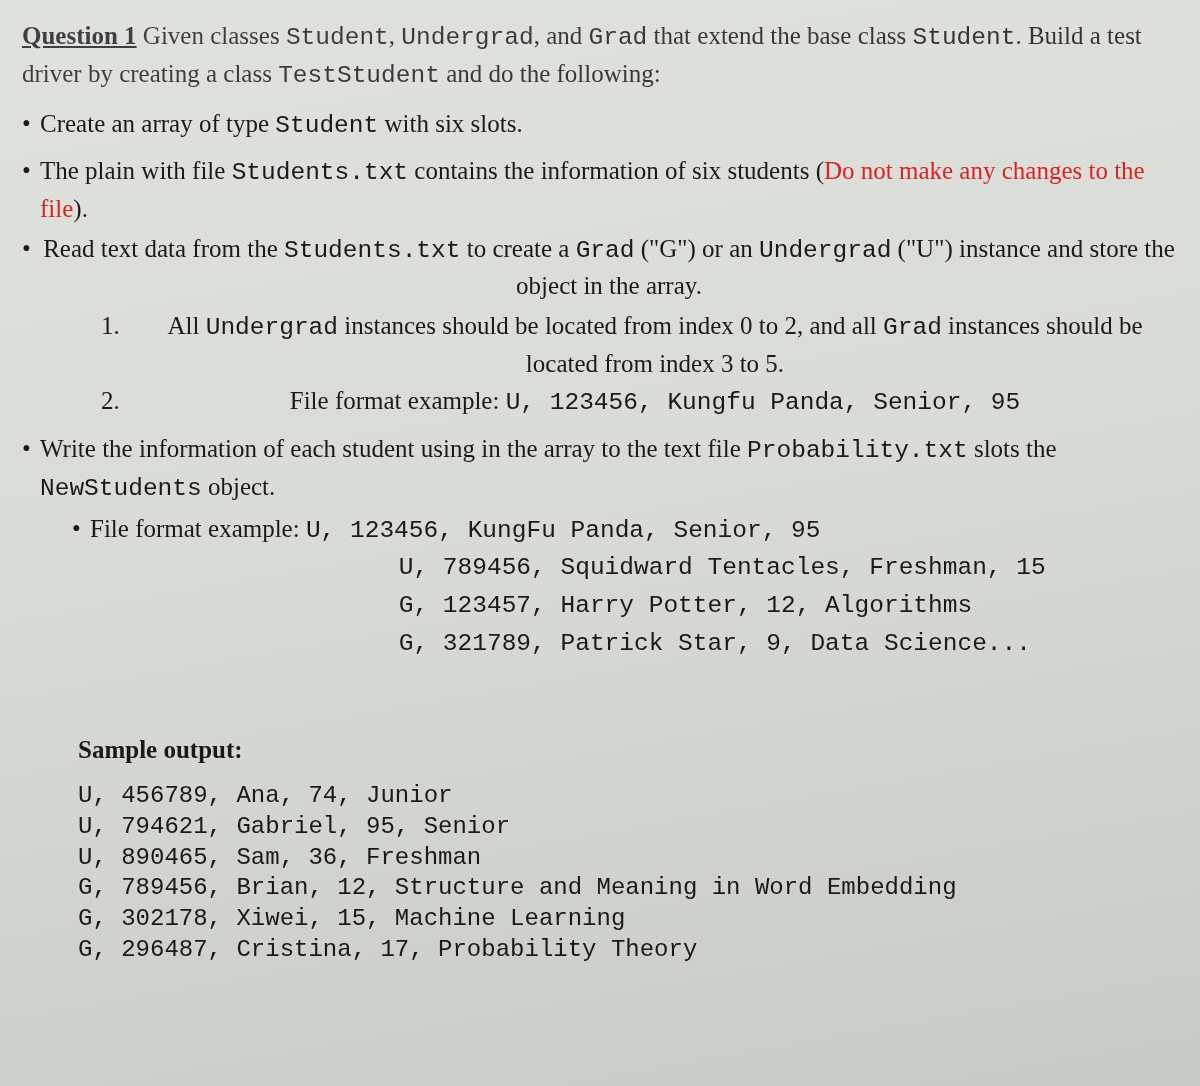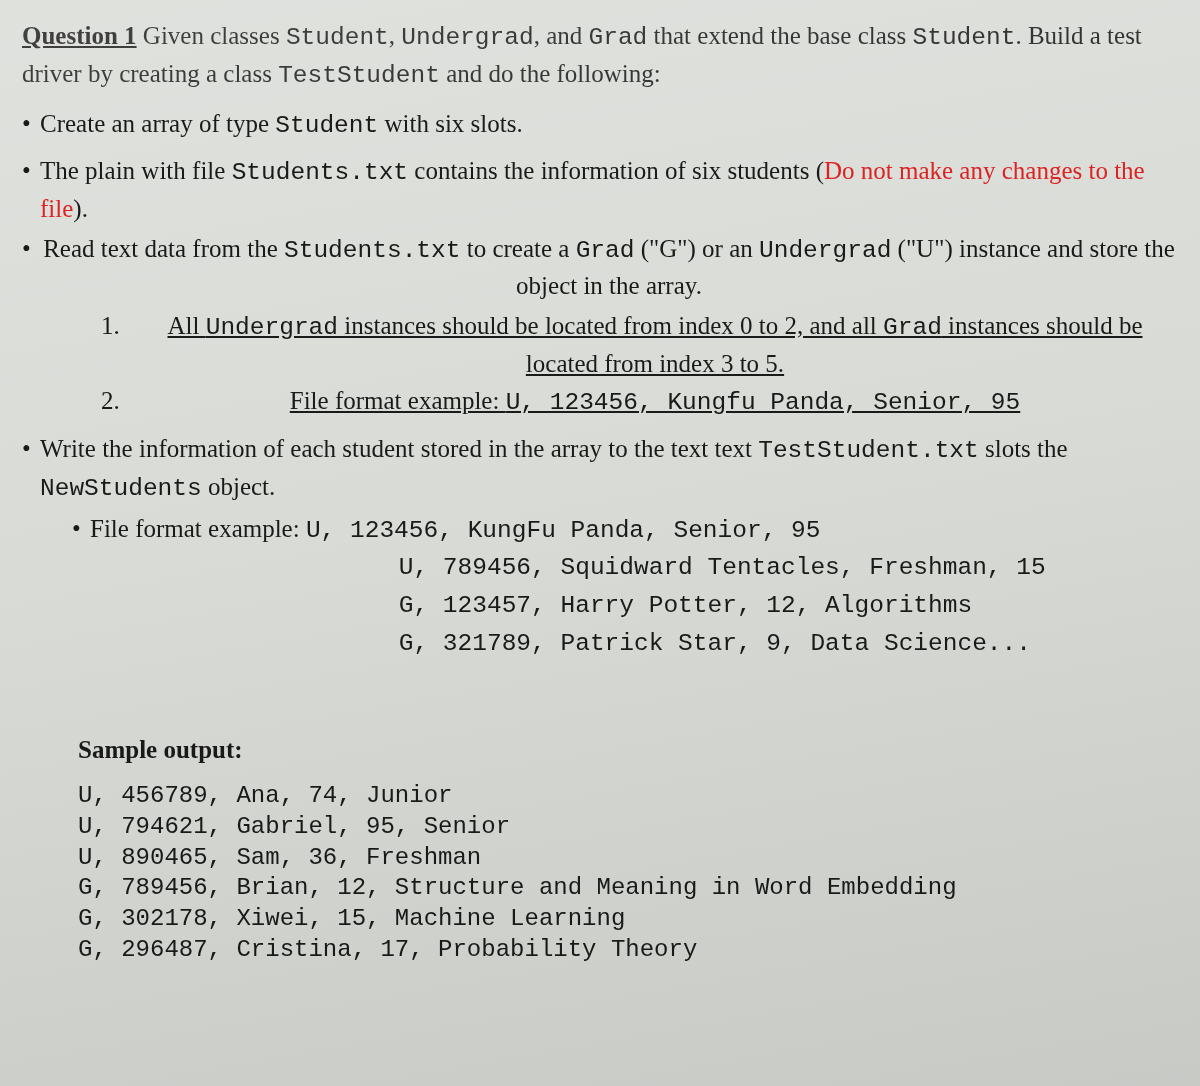--- a/index.html
+++ b/index.html
@@ -49,21 +49,20 @@
       top: 0;
     }
     ol.numbered {
       list-style: decimal;
       padding-left: 86px;
       margin-top: 4px;
     }
     ol.numbered li {
       padding-left: 6px;
       margin-top: 2px;
-      text-decoration: underline;
     }
     ul.inner {
       list-style: none;
       padding-left: 32px;
       margin-top: 4px;
     }
     ul.inner > li {
       position: relative;
       padding-left: 18px;
       margin-top: 4px;
@@ -115,21 +114,21 @@
       <li>
         <span>All </span><span class="mono">Undergrad</span><span> instances should be located from index 0 to 2, and all </span><span class="mono">Grad</span><span> instances should be located from index 3 to 5.</span>
       </li>
       <li>
         <span>File format example: </span><span class="mono">U, 123456, Kungfu Panda, Senior, 95</span>
       </li>
     </ol>
   </li>
 
   <li>
-    <span>Write the information of each student stored in the array to the text text </span><span class="mono">TestStudent.txt</span><span> slots the </span><span class="mono">NewStudents</span><span> object.</span>
+    <span>Write the information of each student using in the array to the text file </span><span class="mono">Probability.txt</span><span> slots the </span><span class="mono">NewStudents</span><span> object.</span>
 
     <ul class="inner">
       <li>
         <span>File format example: </span><span class="mono" style="white-space:pre;">U, 123456, KungFu Panda, Senior, 95
                      U, 789456, Squidward Tentacles, Freshman, 15
                      G, 123457, Harry Potter, 12, Algorithms
                      G, 321789, Patrick Star, 9, Data Science...</span>
       </li>
     </ul>
   </li>

